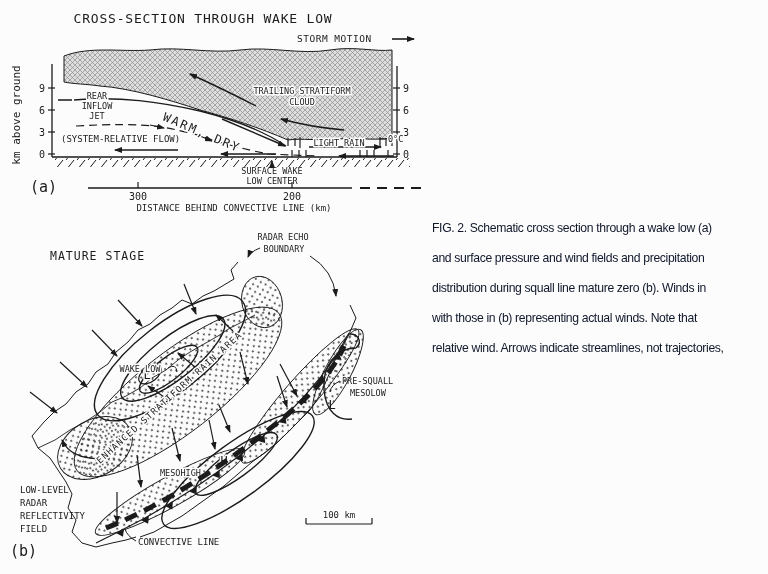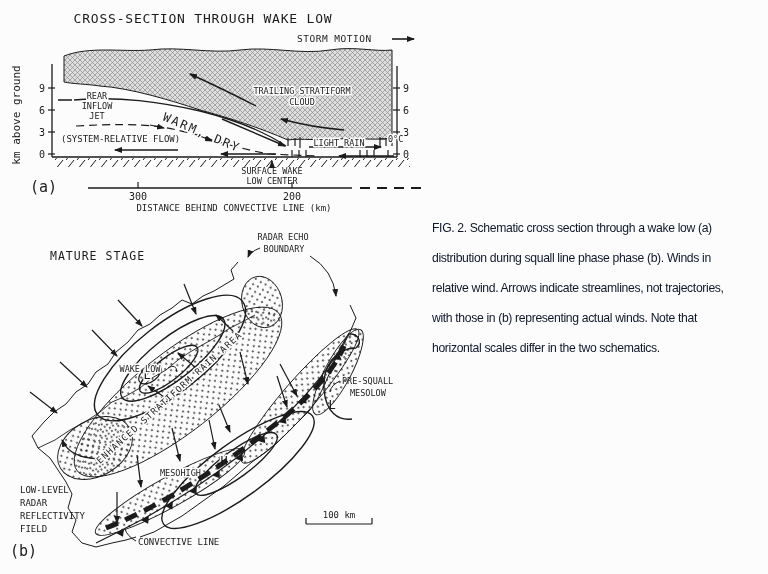--- a/index.html
+++ b/index.html
@@ -249,17 +249,17 @@
       <line class="ink" x1="372" y1="524" x2="372" y2="518" stroke-width="1.2"></line>
       <text class="fl" x="339" y="518" font-size="9" text-anchor="middle">100 km</text>
     </g>
 
     <text class="fl" x="10" y="556" font-size="15">(b)</text>
   </g>
 </svg>
 
 <div id="caption">
   <div class="cap-line">FIG. 2.  Schematic cross section through a wake low (a)</div>
-  <div class="cap-line">distribution during squall line phase phase (b). Winds in</div>
+  <div class="cap-line">and surface pressure and wind fields and precipitation</div>
+  <div class="cap-line">distribution during squall line mature zero (b). Winds in</div>
+  <div class="cap-line">with those in (b) representing actual winds. Note that</div>
   <div class="cap-line">relative wind. Arrows indicate streamlines, not trajectories,</div>
-  <div class="cap-line">with those in (b) representing actual winds. Note that</div>
-  <div class="cap-line">horizontal scales differ in the two schematics.</div>
 </div>
 
 </body></html>

